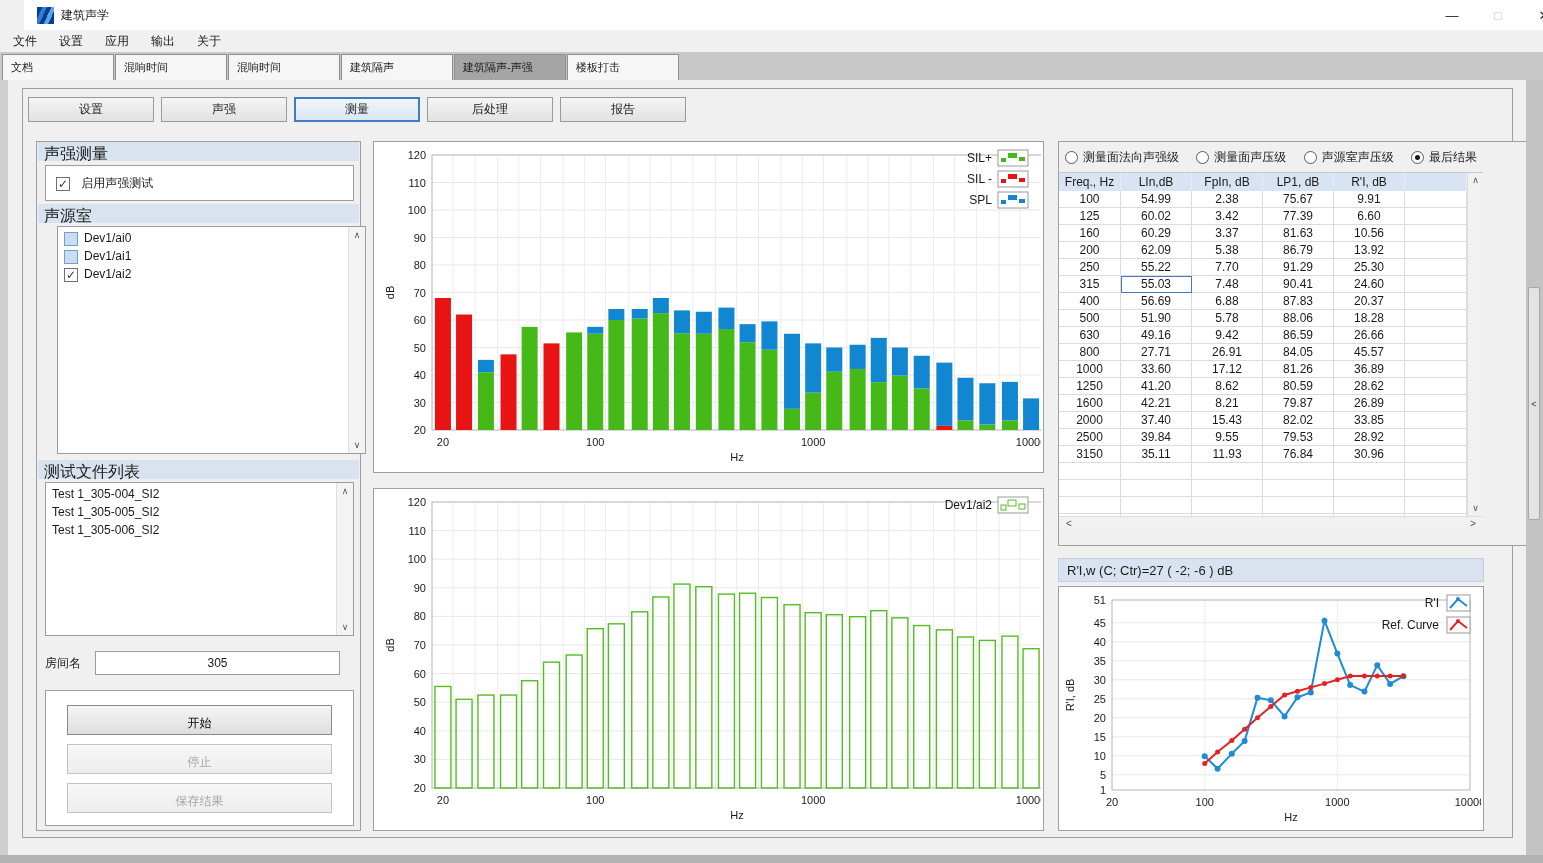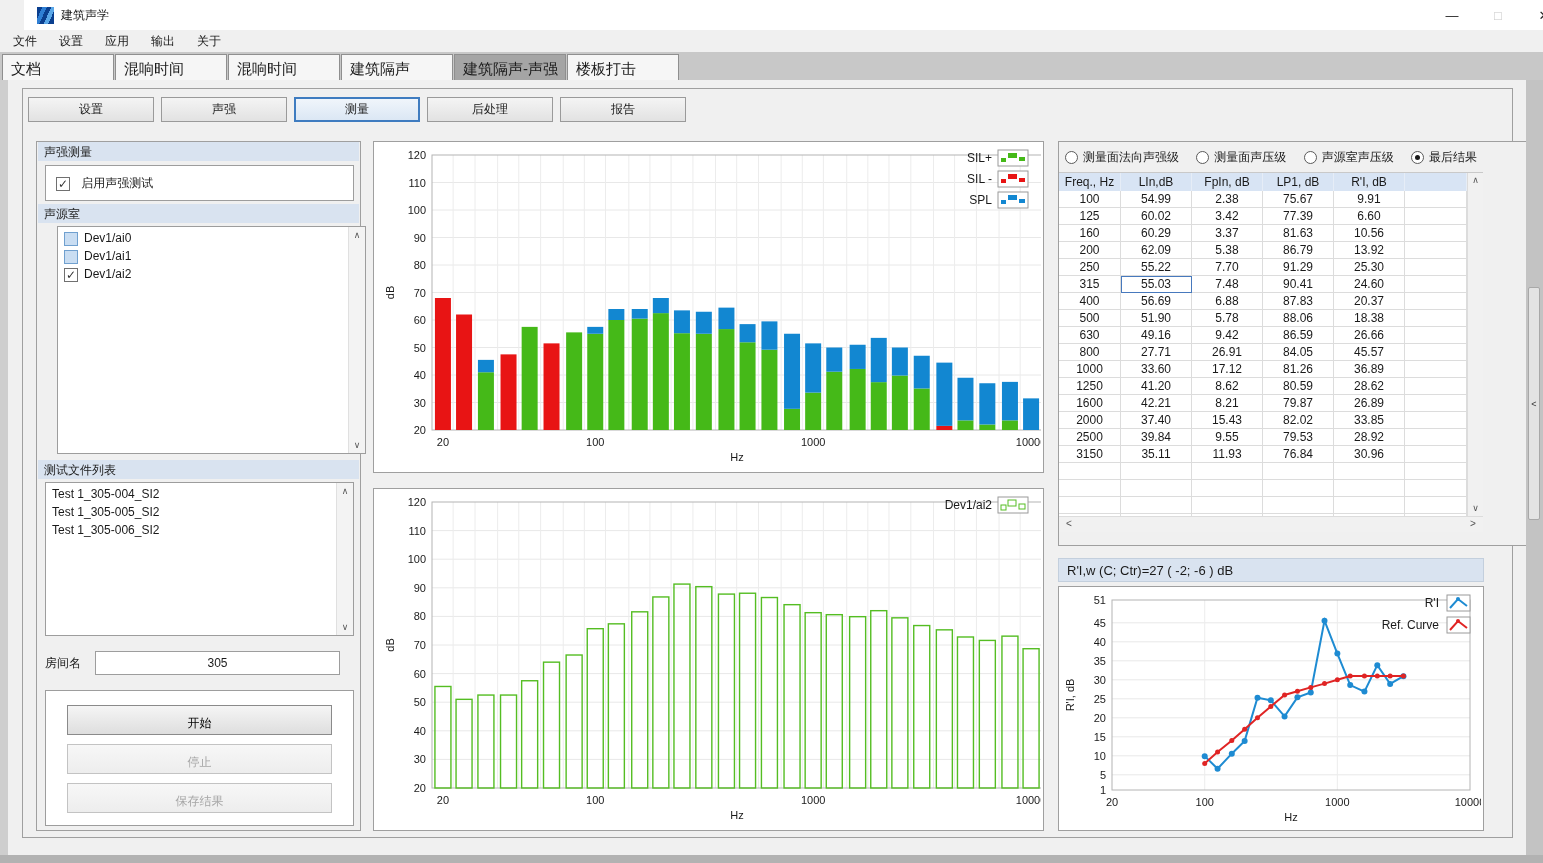--- a/index.html
+++ b/index.html
@@ -17,41 +17,41 @@
   .app-title { margin-left:7px; font-size:12px; }
   .win-controls { margin-left:auto; display:flex; height:100%; }
   .win-btn { width:46px; height:100%; display:flex; align-items:center; justify-content:center; font-size:13px; color:#222; }
   .win-btn.max { color:#c8c8c8; }
 
   .menubar { position:absolute; left:0; top:30px; width:1543px; height:22px; background:#f0f0f0; display:flex; align-items:center; padding-left:2px; }
   .menu-item { padding:2px 11px; }
 
   .tabstrip { position:absolute; left:0; top:52px; width:1543px; height:28px; background:#c8c8c8; display:flex; align-items:flex-end; padding-left:2px; }
   .tab { width:112px; height:26px; background:#f6f6f6; border:1px solid #8f8f8f; border-bottom:none;
-         margin-right:1px; padding:5px 0 0 8px; font-size:15px; }
+         margin-right:1px; padding:5px 0 0 8px; font-size:11px; }
   .tab.active { background:#a5a5a5; }
 
   .content-bg { position:absolute; left:0; top:80px; width:1543px; height:775px; background:#f0f0f0; }
   .left-gutter { position:absolute; left:0; top:80px; width:8px; height:775px; background:#cecece; }
   .right-gutter { position:absolute; left:1526px; top:80px; width:17px; height:775px; background:#c3c3c3; }
   .collapse-btn { position:absolute; left:2px; top:207px; width:12px; height:233px; background:#e3e3e3; border:1px solid #a8a8a8; border-radius:2px;
                   display:flex; align-items:center; justify-content:center; font-size:9px; color:#333; }
   .bottom-strip { position:absolute; left:0; top:855px; width:1543px; height:8px; background:#b2b2b2; }
 
   .main-panel { position:absolute; left:22px; top:88px; width:1491px; height:750px; background:#f0f0f0; border:1px solid #9f9f9f; }
 
   
   .subtabs { position:absolute; left:5px; top:8px; display:flex; }
   .subtab { width:126px; height:25px; margin-right:7px; display:flex; align-items:center; justify-content:center;
             background:linear-gradient(#f4f4f4,#e2e2e2); border:1px solid #9a9a9a; font-size:12px; }
   .subtab.active { border:2px solid #3f7cc0; background:linear-gradient(#f0f5fb,#dbe7f4); }
 
   
   .left-panel { position:absolute; left:13px; top:52px; width:325px; height:690px; border:1px solid #9f9f9f; background:#f0f0f0; }
-  .sec-hdr { position:absolute; left:1px; width:321px; height:19px; background:#d9e3f0; padding:2px 0 0 6px; font-size:12px; }
+  .sec-hdr { position:absolute; left:1px; width:321px; height:19px; background:#d9e3f0; padding:2px 0 0 6px; font-size:16px; }
   .box { position:absolute; background:#ffffff; border:1px solid #9d9d9d; }
   .cb { display:inline-block; width:14px; height:14px; background:#fff; border:1px solid #707070;
         font-size:12px; line-height:12px; text-align:center; color:#333; vertical-align:middle; }
   .cb.filled { background:#c9ddf2; border-color:#70a0cf; color:transparent; }
   .chan-row, .file-item { height:18px; padding:1px 0 0 6px; white-space:nowrap; }
   .chan-row .cb { margin-right:6px; }
   .vscroll { position:absolute; right:0; top:0; width:17px; height:100%; background:#f3f3f3; border-left:1px solid #e0e0e0; }
   .vscroll .arr { position:absolute; left:0; width:16px; height:16px; text-align:center; font-size:9px; color:#555; padding-top:3px; }
   .vscroll .arr.up { top:0; } .vscroll .arr.dn { bottom:0; }
   .room-row { position:absolute; left:8px; top:508px; width:309px; height:26px; display:flex; align-items:center; }
@@ -480,21 +480,21 @@
             <div class="td">6.88</div>
             <div class="td">87.83</div>
             <div class="td">20.37</div>
             <div class="td"></div>
           </div>
           <div class="tr">
             <div class="td">500</div>
             <div class="td">51.90</div>
             <div class="td">5.78</div>
             <div class="td">88.06</div>
-            <div class="td">18.38</div>
+            <div class="td">18.28</div>
             <div class="td"></div>
           </div>
           <div class="tr">
             <div class="td">630</div>
             <div class="td">49.16</div>
             <div class="td">9.42</div>
             <div class="td">86.59</div>
             <div class="td">26.66</div>
             <div class="td"></div>
           </div>

